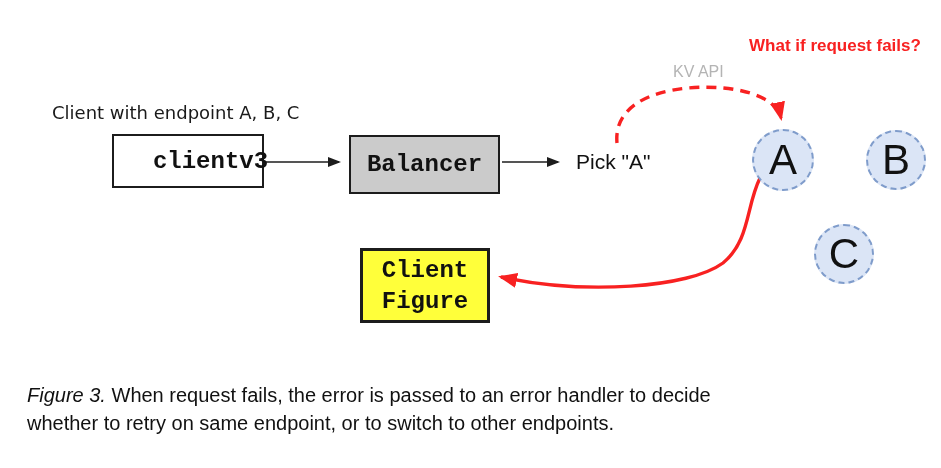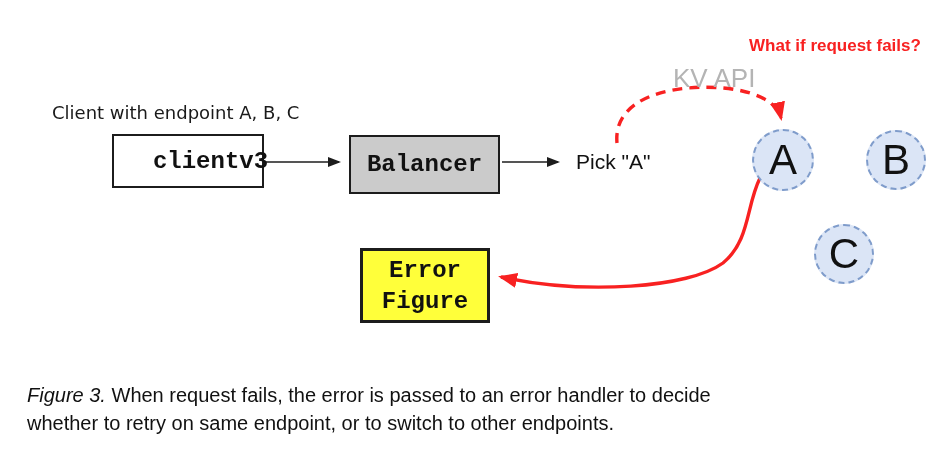--- a/index.html
+++ b/index.html
@@ -62,21 +62,21 @@
     line-height: 31px;
   }
   .label-pick {
     left: 549px; top: 150px;
     font-size: 21px;
     color: #111111;
     white-space: nowrap;
   }
   .label-kvapi {
     left: 646px; top: 63px;
-    font-size: 26px;
+    font-size: 16px;
     color: #b4b4b4;
     white-space: nowrap;
   }
   .label-question {
     left: 722px; top: 36px;
     font-size: 17px;
     font-weight: bold;
     color: #f82121;
     white-space: nowrap;
   }
@@ -137,21 +137,21 @@
     <span>clientv3</span>
   </div>
 
   <div class="abs box box-balancer">
     <span>Balancer</span>
   </div>
 
   <div class="abs label-pick">Pick "A"</div>
 
   <div class="abs box box-error">
-    <span>Error</span>
+    <span>Client</span>
     <span>Figure</span>
   </div>
 
   <div class="abs endpoint endpoint-a">
     <span>A</span>
   </div>
   <div class="abs endpoint endpoint-b">
     <span>B</span>
   </div>
   <div class="abs endpoint endpoint-c">

